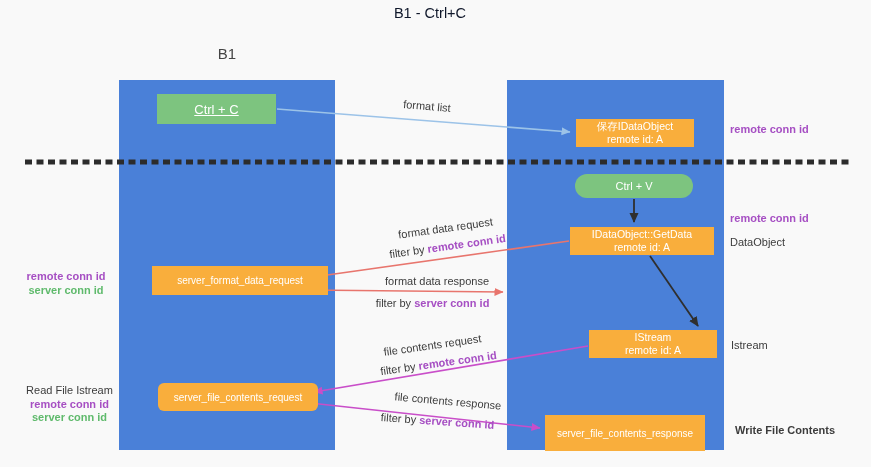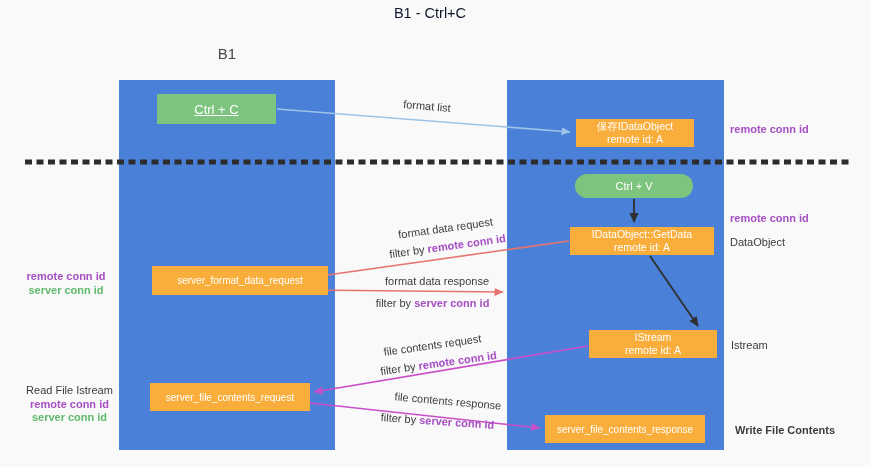--- a/index.html
+++ b/index.html
@@ -96,25 +96,25 @@
   <div class="box orange small" style="left:152px;top:266px;width:176px;height:29px;">
     <span>server_format_data_request</span>
   </div>
 
 
   <div class="box orange" style="left:589px;top:330px;width:128px;height:28px;">
     <span>IStream</span>
     <span>remote id: A</span>
   </div>
 
-  <div class="box orange small" style="left:150px;top:383px;width:160px;height:28px;">
+  <div class="box orange small" style="left:158px;top:383px;width:160px;height:28px;border-radius:6px;">
     <span>server_file_contents_request</span>
   </div>
 
-  <div class="box orange small" style="left:545px;top:415px;width:160px;height:28px;">
+  <div class="box orange small" style="left:545px;top:415px;width:160px;height:36px;">
     <span>server_file_contents_response</span>
   </div>
 
   <div class="lbl rot-dn" style="left:387px;top:100px;width:80px;">format list</div>
 
   <div class="lbl rot-up" style="left:393px;top:222px;width:105px;">format data request</div>
   <div class="lbl rot-up" style="left:385px;top:240px;width:125px;">
     <span>filter by </span><span class="purple">remote conn id</span>
   </div>
 

